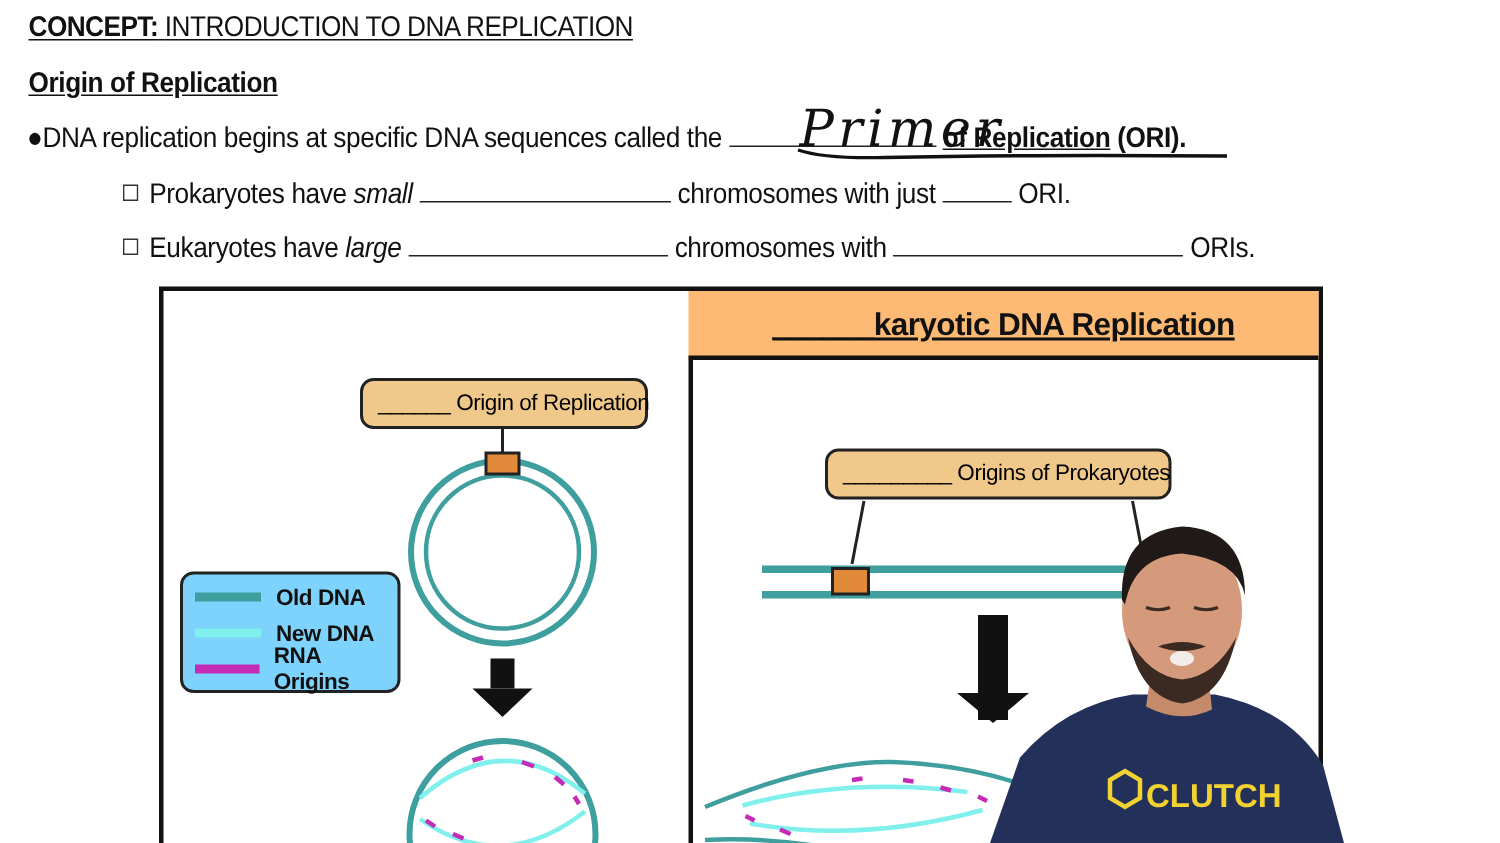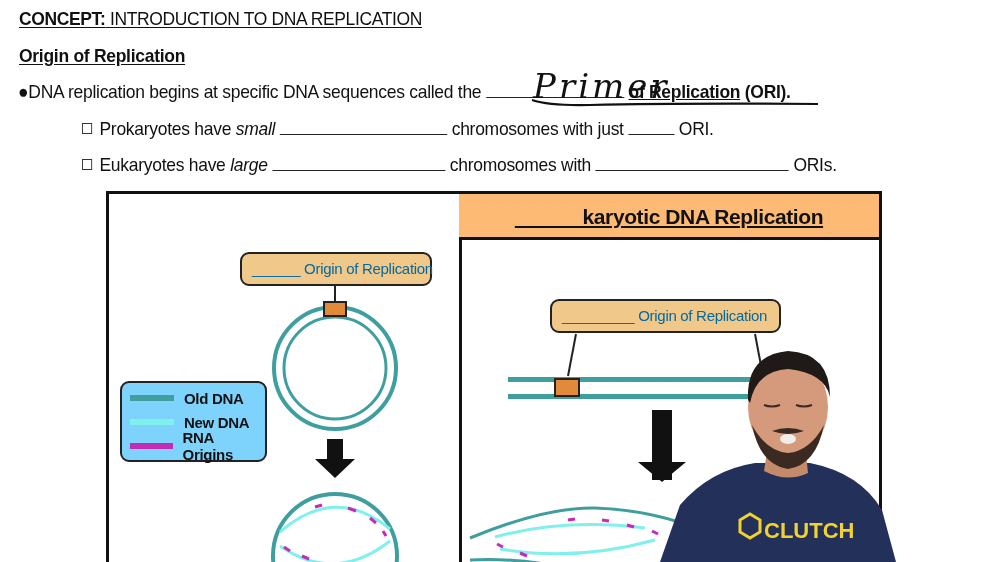--- a/index.html
+++ b/index.html
@@ -43,21 +43,21 @@
     border: 3px solid #111; box-sizing: border-box;
   }
   .hdr { position: absolute; top: 0; height: 46px; box-sizing: border-box; border-bottom: 3px solid #111;
     font-weight: bold; font-size: 21px; text-align: center; line-height: 46px; letter-spacing: -0.4px; }
   .hdr-left { left: 0; width: 350px; background: #eaa9b4; border-right: 3px solid #111; }
   .hdr-right { left: 350px; width: 420px; background: #fdba74; text-decoration: underline; }
   .vdiv { position: absolute; left: 350px; top: 46px; width: 3px; height: 340px; background: #111; }
 
   .origin-label {
     background: #f0c98a; border: 2px solid #222; border-radius: 9px; box-sizing: border-box;
-    font-size: 15px; line-height: 30px; white-space: nowrap; letter-spacing: -0.3px; color: #0369a1;
+    font-size: 15px; line-height: 30px; white-space: nowrap; letter-spacing: -0.3px; color: #000000;
   }
   .legend {
     left: 120px; top: 381px; width: 147px; height: 81px; background: #7dd3fc;
     border: 2px solid #222; border-radius: 9px; box-sizing: border-box;
   }
   .leg-row { position: absolute; left: 8px; height: 22px; display: flex; align-items: center; font-weight: bold; font-size: 15px; letter-spacing: -0.3px; }
   .leg-swatch { width: 44px; height: 6px; margin-right: 10px; }
   .person {
     left: 660px; top: 345px; width: 240px; height: 217px;
   }
@@ -129,21 +129,21 @@
   <div class="leg-row" style="top:28px;">
     <span class="leg-swatch" style="background:#7ff0ec;"></span>
       <span>New DNA</span>
   </div>
   <div class="leg-row" style="top:52px;">
     <span class="leg-swatch" style="background:#c62bb8;"></span>
       <span>RNA Origins</span>
   </div>
 </div>
 
-<div class="abs origin-label" style="left:550px;top:299px;width:231px;height:34px;padding-left:10px;">_________ Origin of Replication</div>
+<div class="abs origin-label" style="left:550px;top:299px;width:231px;height:34px;padding-left:10px;">_________ Origins of Prokaryotes</div>
 <svg class="abs" style="left:465px;top:332px;" width="410" height="240">
   <line x1="111" y1="2" x2="103" y2="44" stroke="#222" stroke-width="2"></line>
   <line x1="290" y1="2" x2="298" y2="44" stroke="#222" stroke-width="2"></line>
   <rect x="43" y="45" width="260" height="5" fill="#3f9e9e"></rect>
   <rect x="43" y="62" width="260" height="5" fill="#3f9e9e"></rect>
   <rect x="90" y="47" width="24" height="17" fill="#e08a3a" stroke="#222" stroke-width="2"></rect>
   <rect x="287" y="47" width="10" height="17" fill="#e08a3a" stroke="#222" stroke-width="2"></rect>
 
   <rect x="187" y="78" width="20" height="70" fill="#111"></rect>
   <polygon points="173,130 221,130 197,150" fill="#111"></polygon>

